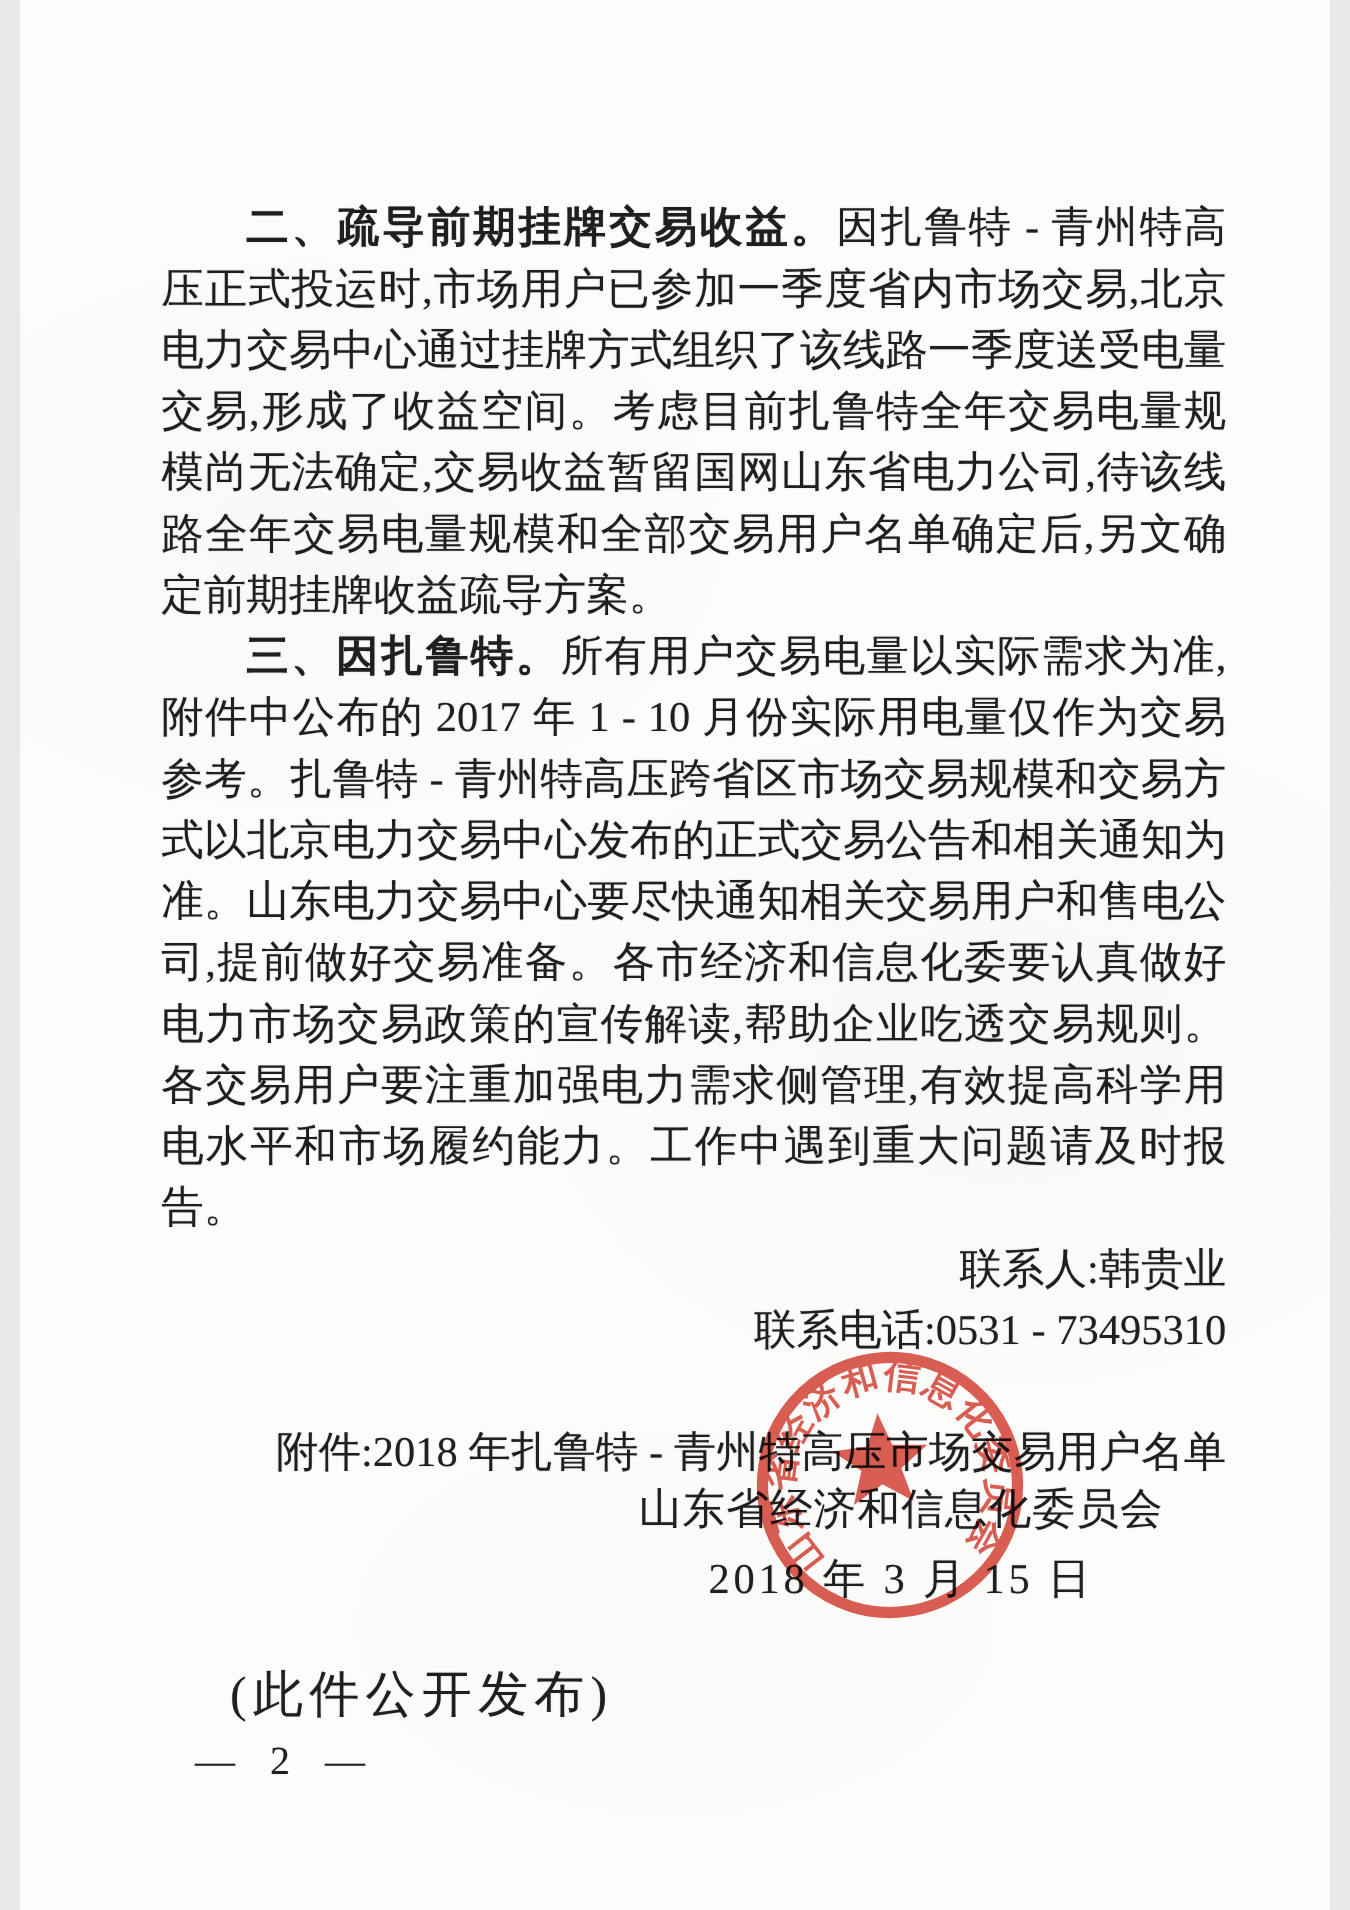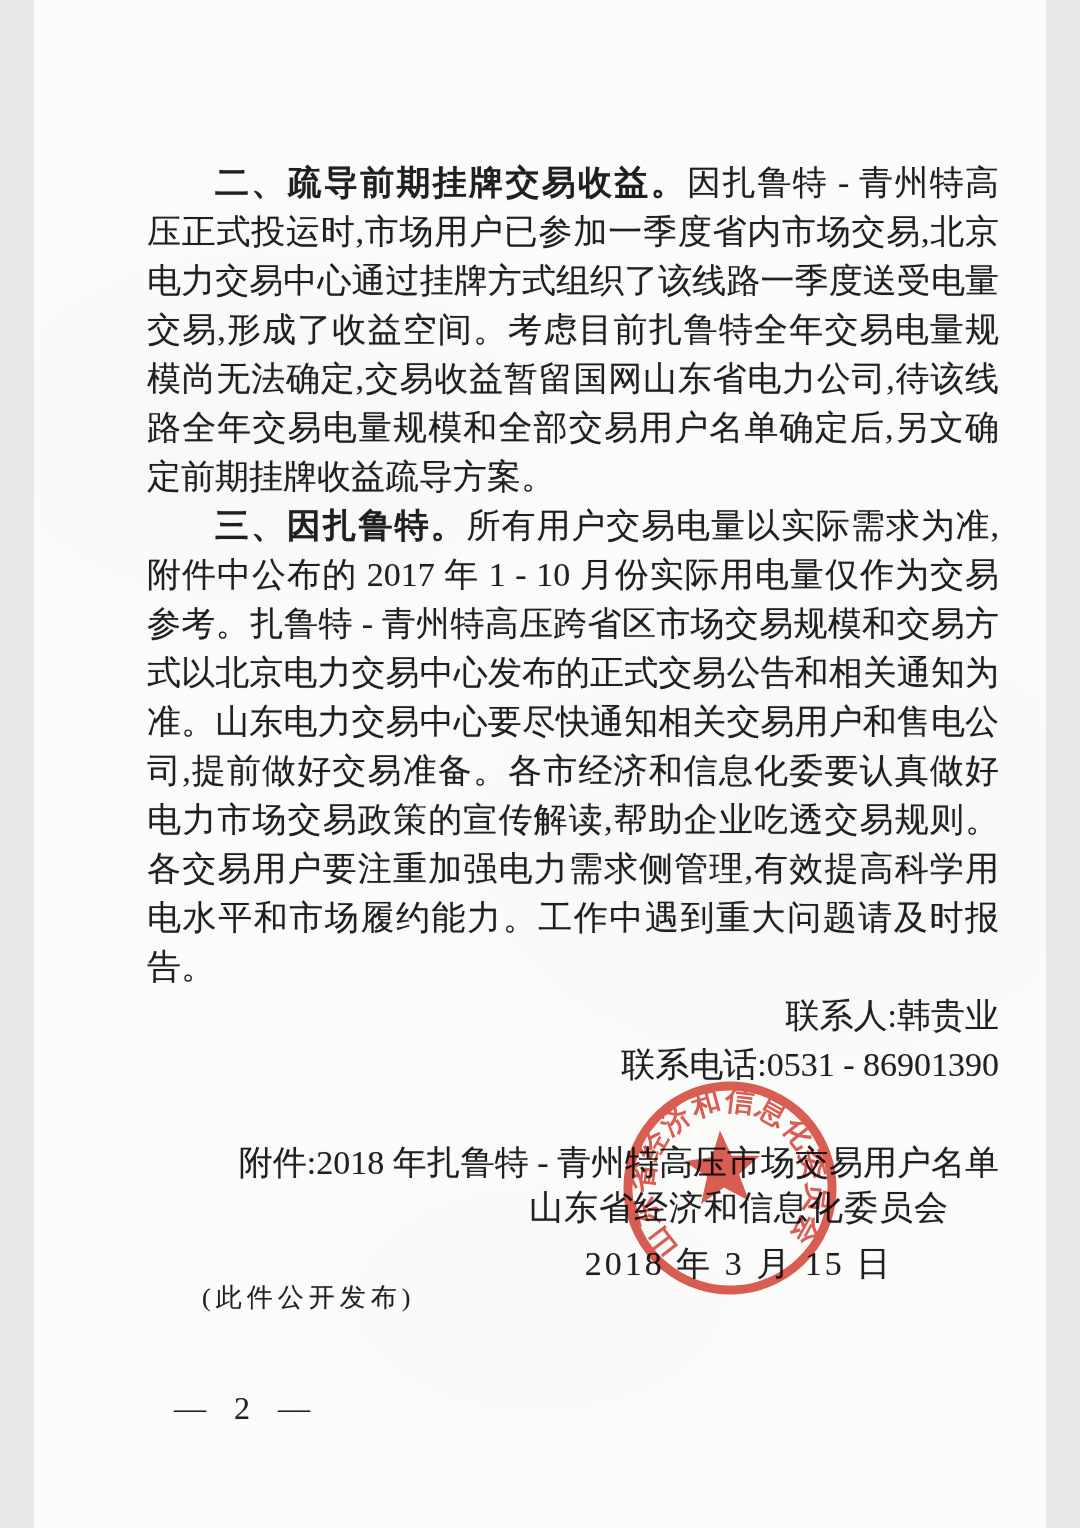--- a/index.html
+++ b/index.html
@@ -8,20 +8,21 @@
     width:1012px; height:1528px;
     margin:0 auto;
     background:
       radial-gradient(ellipse 600px 400px at 22% 28%, rgba(60,60,60,0.02), transparent 70%),
       radial-gradient(ellipse 700px 500px at 75% 55%, rgba(60,60,60,0.025), transparent 65%),
       radial-gradient(ellipse 500px 300px at 50% 85%, rgba(60,60,60,0.015), transparent 70%),
       #fcfcfb;
     overflow:hidden;
     font-family:"Liberation Serif","DejaVu Serif",serif;
     color:#1f1f22;
+    padding-left:36px;
   }
   .body-text {
     position:absolute;
     left:113px; top:158px; width:852px;
     font-size:34px; line-height:49px;
     text-align:justify;
     text-justify:inter-ideograph;
     text-shadow:0 0 1px rgba(45,45,48,0.35);
   }
   .para { margin:0; text-indent:2em; }
@@ -36,22 +37,22 @@
     position:absolute;
     left:470px; top:1183px; width:470px;
     text-align:center;
     font-size:34px; line-height:49px;
     text-shadow:0 0 1px rgba(45,45,48,0.35);
   }
   .signature-org { letter-spacing:1px; }
   .signature-date { margin-top:7px; letter-spacing:3px;font-family:Liberation Serif, serif; }
   .release-note {
     position:absolute;
-    left:168px; top:1280px;
-    font-size:26px; letter-spacing:5px;
+    left:168px; top:1328px;
+    font-size:40px; letter-spacing:5px;
     text-shadow:0 0 1px rgba(45,45,48,0.35);
   }
   .page-number {
     position:absolute;
     left:140px; top:1390px;
     font-size:32px; letter-spacing:10px;
     text-shadow:0 0 1px rgba(45,45,48,0.3);
   }
   .seal {
     position:absolute;
@@ -70,21 +71,21 @@
 </style>
 </head>
 <body>
 
 <div class="page">
 
   <div class="body-text">
     <p class="para"><span class="lead">二、疏导前期挂牌交易收益。</span><span>因扎鲁特 - 青州特高压正式投运时,市场用户已参加一季度省内市场交易,北京电力交易中心通过挂牌方式组织了该线路一季度送受电量交易,形成了收益空间。考虑目前扎鲁特全年交易电量规模尚无法确定,交易收益暂留国网山东省电力公司,待该线路全年交易电量规模和全部交易用户名单确定后,另文确定前期挂牌收益疏导方案。</span></p>
     <p class="para"><span class="lead">三、因扎鲁特。</span><span>所有用户交易电量以实际需求为准,附件中公布的 2017 年 1 - 10 月份实际用电量仅作为交易参考。扎鲁特 - 青州特高压跨省区市场交易规模和交易方式以北京电力交易中心发布的正式交易公告和相关通知为准。山东电力交易中心要尽快通知相关交易用户和售电公司,提前做好交易准备。各市经济和信息化委要认真做好电力市场交易政策的宣传解读,帮助企业吃透交易规则。各交易用户要注重加强电力需求侧管理,有效提高科学用电水平和市场履约能力。工作中遇到重大问题请及时报告。</span></p>
     <p class="contact-line">联系人:韩贵业</p>
-    <p class="contact-line">联系电话:0531 - 86901390</p>
+    <p class="contact-line">联系电话:0531 - 73495310</p>
     <p class="attachment-line">附件:2018 年扎鲁特 - 青州特高压市场交易用户名单</p>
   </div>
 
   <div class="signature-block">
     <div class="signature-org">山东省经济和信息化委员会</div>
     <div class="signature-date">2018 年 3 月 15 日</div>
   </div>
 
   <div class="release-note">(此件公开发布)</div>
 

